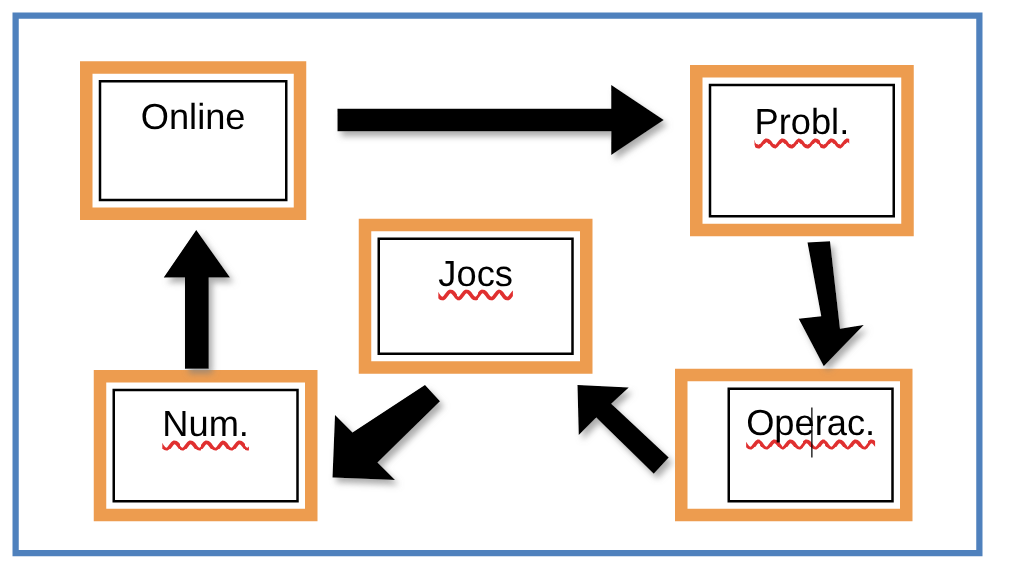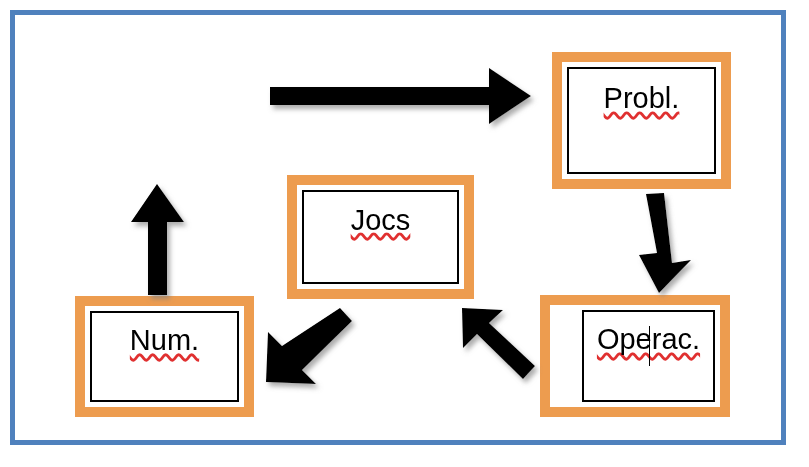--- a/index.html
+++ b/index.html
@@ -79,20 +79,25 @@
     pointer-events:none;
   }
 </style>
 </head>
 <body>
 
 <div id="canvas">
 
   <div class="frame"></div>
 
+  <div class="node" id="node-online">
+    <div class="node-inner">
+      <div class="node-label">Online</div>
+    </div>
+  </div>
 
   <div class="node" id="node-probl">
     <div class="node-inner">
       <div class="node-label mis">Probl.</div>
     </div>
   </div>
 
   <div class="node" id="node-jocs">
     <div class="node-inner">
       <div class="node-label mis">Jocs</div>

